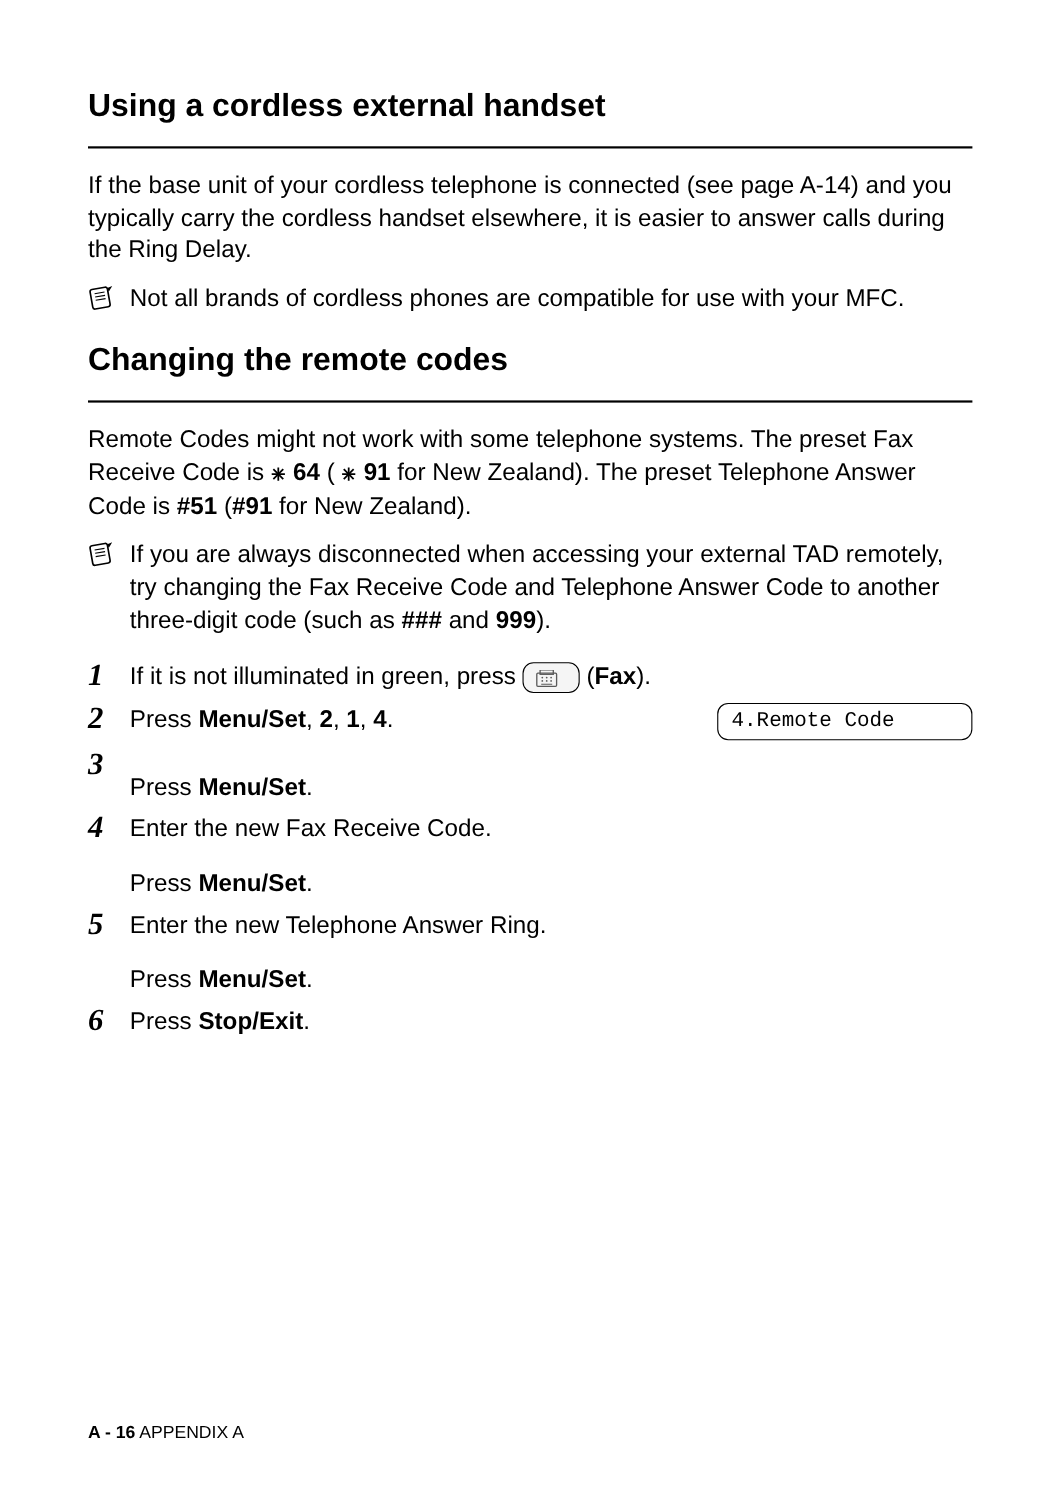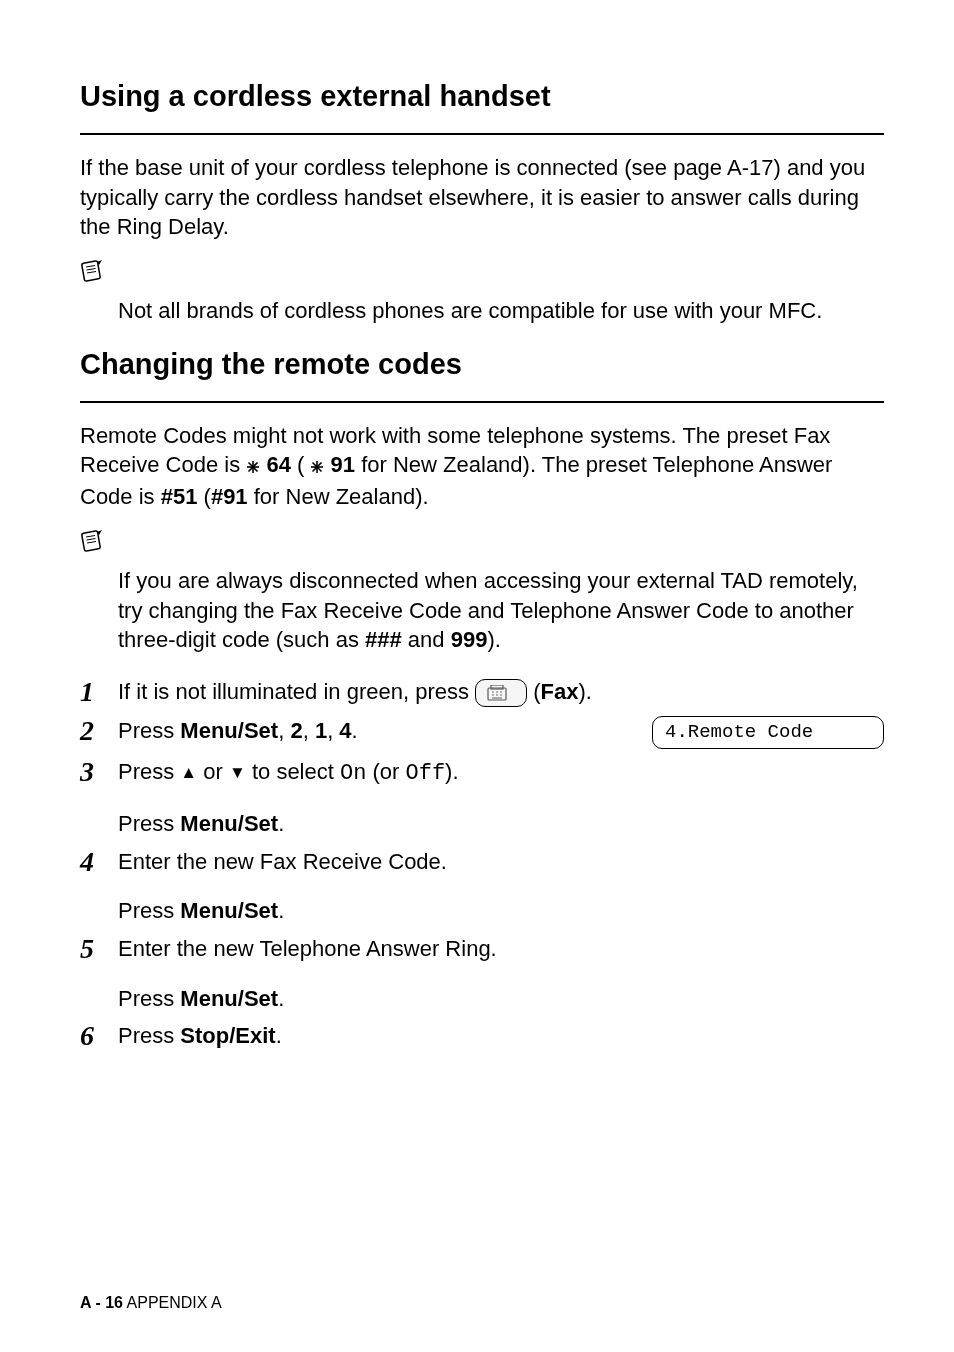--- a/index.html
+++ b/index.html
@@ -34,21 +34,20 @@
     gap: 10px;
     margin-bottom: 22px;
   }
   .note-icon {
     flex: 0 0 28px;
     margin-top: 2px;
   }
   .note-text {
     font-size: 22px;
     line-height: 1.35;
-    margin-top: 40px;
   }
   .second-heading {
     margin-top: 8px;
   }
   .steps {
     margin-top: 6px;
   }
   .step-row {
     display: flex;
     align-items: flex-start;
@@ -121,21 +120,21 @@
   }
   .sub-step {
     margin-top: 20px;
   }
 </style>
 </head>
 <body>
 
 <h2 class="section-heading">Using a cordless external handset</h2>
 
-<p class="para">If the base unit of your cordless telephone is connected (see page A-17) and you typically carry the cordless handset elsewhere, it is easier to answer calls during the Ring Delay.</p>
+<p class="para">If the base unit of your cordless telephone is connected (see page A-14) and you typically carry the cordless handset elsewhere, it is easier to answer calls during the Ring Delay.</p>
 
 <div class="note-row">
   <span class="note-icon">
     <svg width="26" height="26" viewBox="0 0 26 26">
       <rect x="3" y="4" width="16" height="18" rx="2" fill="none" stroke="#000" stroke-width="1.5" transform="rotate(-10 11 13)"></rect>
       <line x1="6" y1="9" x2="15" y2="7.5" stroke="#000" stroke-width="1"></line>
       <line x1="6.5" y1="12" x2="15.5" y2="10.5" stroke="#000" stroke-width="1"></line>
       <line x1="7" y1="15" x2="16" y2="13.5" stroke="#000" stroke-width="1"></line>
       <path d="M17 4 L22 2 L19 7 Z" fill="#000"></path>
     </svg>
@@ -205,23 +204,20 @@
     <div class="step-num">2</div>
     <div class="step-content">
       <span class="lcd-display">4.Remote Code</span>
       <span>Press </span><span class="bold">Menu/Set</span><span>, </span><span class="bold">2</span><span>, </span><span class="bold">1</span><span>, </span><span class="bold">4</span><span>.</span>
     </div>
   </div>
 
   <div class="step-row">
     <div class="step-num">3</div>
     <div class="step-content">
-      <div>
-        <span>Press </span><span class="arrow">▲</span><span> or </span><span class="arrow">▼</span><span> to select </span><span class="mono">On</span><span> (or </span><span class="mono">Off</span><span>).</span>
-      </div>
       <div class="sub-step">
         <span>Press </span><span class="bold">Menu/Set</span><span>.</span>
       </div>
     </div>
   </div>
 
   <div class="step-row">
     <div class="step-num">4</div>
     <div class="step-content">
       <div>Enter the new Fax Receive Code.</div>

